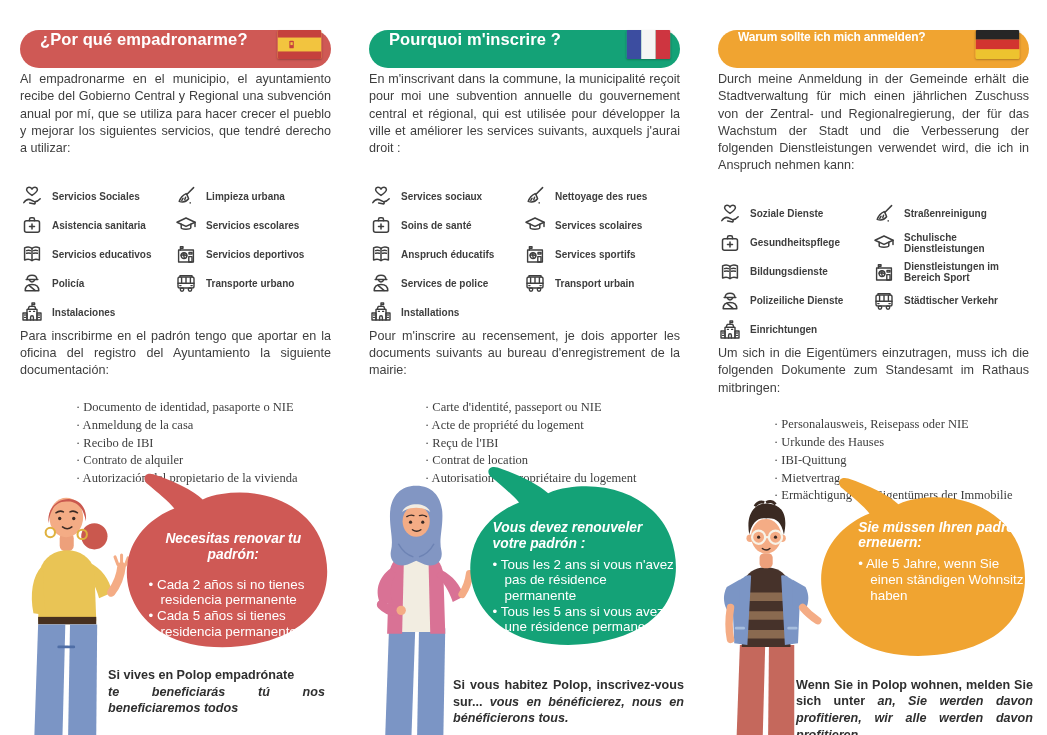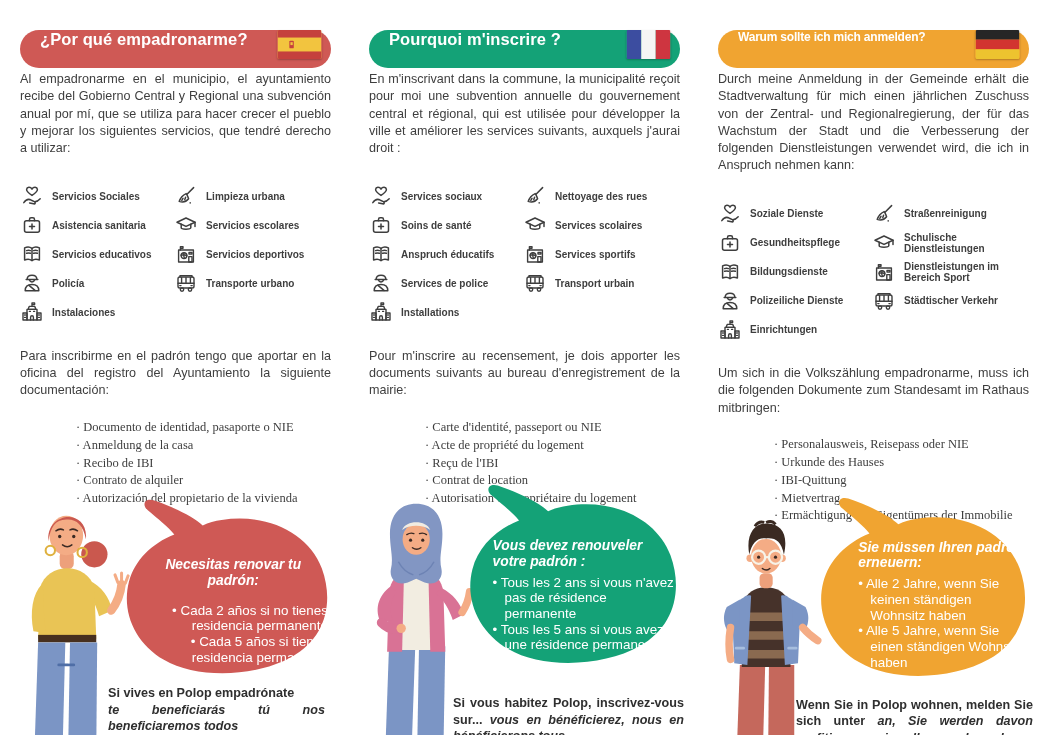--- a/index.html
+++ b/index.html
@@ -14,40 +14,40 @@
   .flag svg{width:45px;height:29px;display:block;}
   
   .para{margin-top:3px;font-size:12.6px;line-height:1.37;text-align:justify;}
   
   .services{margin-top:13px;display:grid;grid-template-columns:150px 1fr;grid-template-rows:repeat(5,auto);grid-auto-flow:column;column-gap:4px;row-gap:2px;}
   .svc{display:flex;align-items:center;gap:8px;min-height:27px;}
   .svc-ic{width:24px;height:24px;flex:0 0 auto;}
   .svc-ic svg{width:24px;height:24px;display:block;}
   .svc-label{font-weight:bold;font-size:10px;line-height:1.1;}
   
-  .docs-para{margin-top:22px;}
+  .docs-para{margin-top:2px;}
   .docs{margin-top:7px;padding-left:56px;}
   .doc{font-size:12.5px;line-height:1.42;font-family:Liberation Serif, serif;}
   .doc::before{content:"· ";}
   
   .figure{flex:1 1 auto;min-height:245px;position:relative;margin:0 -18px 0 -20px;}
   .person{position:absolute;left:6px;bottom:0;width:128px;height:255px;}
   .person svg{width:100%;height:100%;display:block;}
-  .bubble{position:absolute;left:110px;right:12px;bottom:70px;height:188px;}
+  .bubble{position:absolute;left:110px;right:12px;bottom:78px;height:188px;}
   .col[data-idx="1"] .bubble{bottom:80px;height:193px;left:104px;}
   .col[data-idx="2"] .bubble{bottom:84px;height:193px;left:106px;}
   .bubble-shape{position:absolute;inset:0;}
   .bubble-shape svg{width:100%;height:100%;display:block;}
   .bubble-text{position:absolute;left:17%;right:4%;top:30%;color:#ffffff;}
   .col[data-idx="0"] .bubble-text{top:33%;}
   .col[data-idx="2"] .bubble-text{top:24%;margin-left:15px;}
   .bubble-title{font-weight:bold;font-style:italic;font-size:13.8px;line-height:1.15;}
   .col[data-idx="0"] .bubble-title{text-align:center;padding-right:10px;}
   .bubble-bullets{margin-top:5px;}
-  .col[data-idx="0"] .bubble-bullets{margin-top:14px;text-align:right;}
+  .col[data-idx="0"] .bubble-bullets{margin-top:14px;}
   .bubble-bullet{font-size:13.4px;line-height:1.17;padding-left:12px;text-indent:-12px;}
   .bubble-bullet::before{content:"• ";}
   
   .footer{position:absolute;left:108px;right:14px;bottom:16px;font-size:12.6px;line-height:1.32;text-align:justify;color:#2f2f2f;}
   .col[data-idx="0"] .footer{bottom:18px;right:24px;}
   .col[data-idx="0"] .f-bold{display:block;}
   .col[data-idx="1"] .footer{bottom:8px;left:104px;}
   .col[data-idx="2"] .footer{bottom:7px;left:98px;}
   .f-bold{font-weight:bold;}
   .f-italic{font-weight:bold;font-style:italic;}
@@ -584,21 +584,21 @@
           <div class="svc" data-idx="8">
             <span class="svc-ic">
             <svg>
               <use href="#icon-bus"></use>
             </svg>
           </span>
             <span class="svc-label">Städtischer Verkehr</span>
           </div>
         </div>
 
-      <p class="para docs-para">Um sich in die Volkszählung empadronarme, muss ich die folgenden Dokumente zum Standesamt im Rathaus mitbringen:</p>
+      <p class="para docs-para">Um sich in die Eigentümers einzutragen, muss ich die folgenden Dokumente zum Standesamt im Rathaus mitbringen:</p>
 
       <div class="docs">
 
           <div class="doc" data-idx="0">Personalausweis, Reisepass oder NIE</div>
 
           <div class="doc" data-idx="1">Urkunde des Hauses</div>
 
           <div class="doc" data-idx="2">IBI-Quittung</div>
 
           <div class="doc" data-idx="3">Mietvertrag</div>
@@ -616,21 +616,20 @@
           <span class="bubble-shape" style="color: rgb(240, 164, 49);"></span>
           <span class="bubble-shape" style="color: rgb(240, 164, 49);">
             <svg viewBox="0 0 240 210" preserveAspectRatio="none">
               <use href="#bubble-blob"></use>
             </svg>
           </span>
           <div class="bubble-text">
             <div class="bubble-title">Sie müssen Ihren padrón erneuern:</div>
             <div class="bubble-bullets">
 
-                <div class="bubble-bullet" data-idx="0">Alle 2 Jahre, wenn Sie keinen ständigen Wohnsitz haben</div>
 
                 <div class="bubble-bullet" data-idx="1">Alle 5 Jahre, wenn Sie einen ständigen Wohnsitz haben</div>
               </div>
           </div>
         </div>
         <div class="footer">
           <span class="f-bold">Wenn Sie in Polop wohnen, melden Sie sich unter</span>
           <span class="f-italic">an, Sie werden davon profitieren, wir alle werden davon profitieren.</span>
         </div>
       </div>

